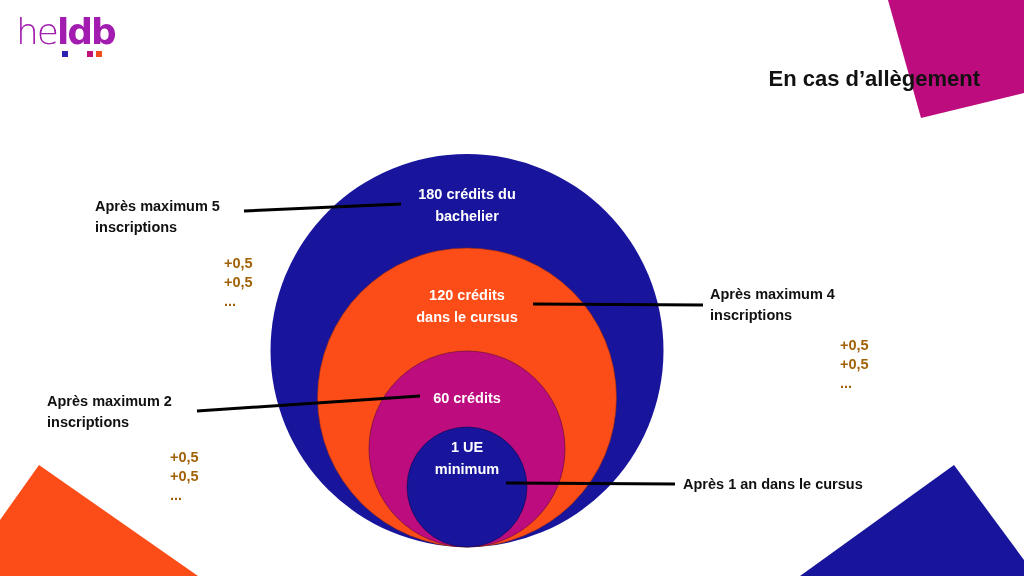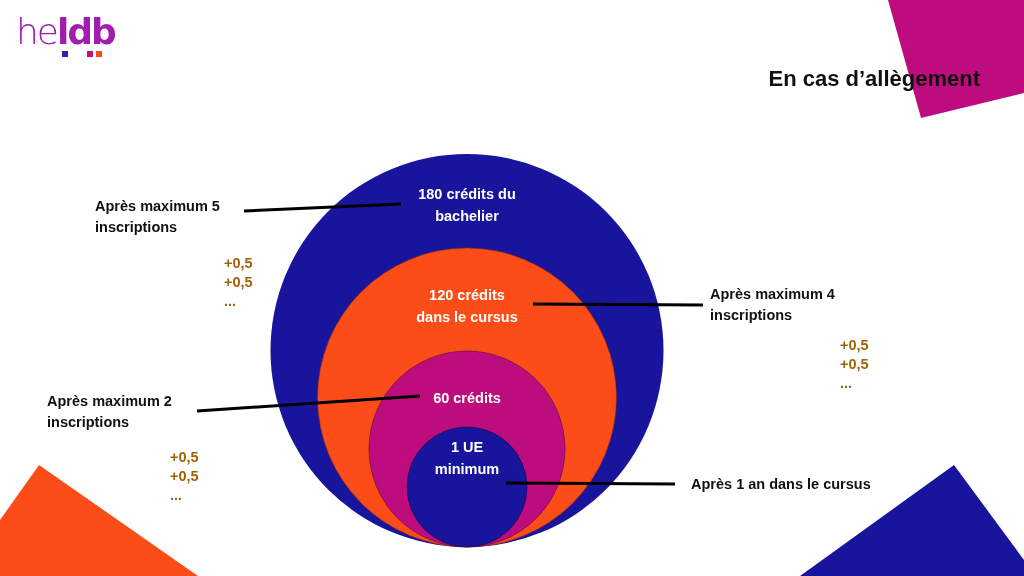--- a/index.html
+++ b/index.html
@@ -102,15 +102,15 @@
 <div class="abs note" style="left:47px; top:391px;">
   <div>Après maximum 2</div>
   <div>inscriptions</div>
 </div>
 <div class="abs incr" style="left:170px; top:412px;">
   <div>+0,5</div>
   <div>+0,5</div>
   <div>...</div>
 </div>
 
-<div class="abs note" style="left:683px; top:474px;margin-left:8px;">
+<div class="abs note" style="left:683px; top:474px;">
   <div>Après 1 an dans le cursus</div>
 </div>
 
 </body></html>

